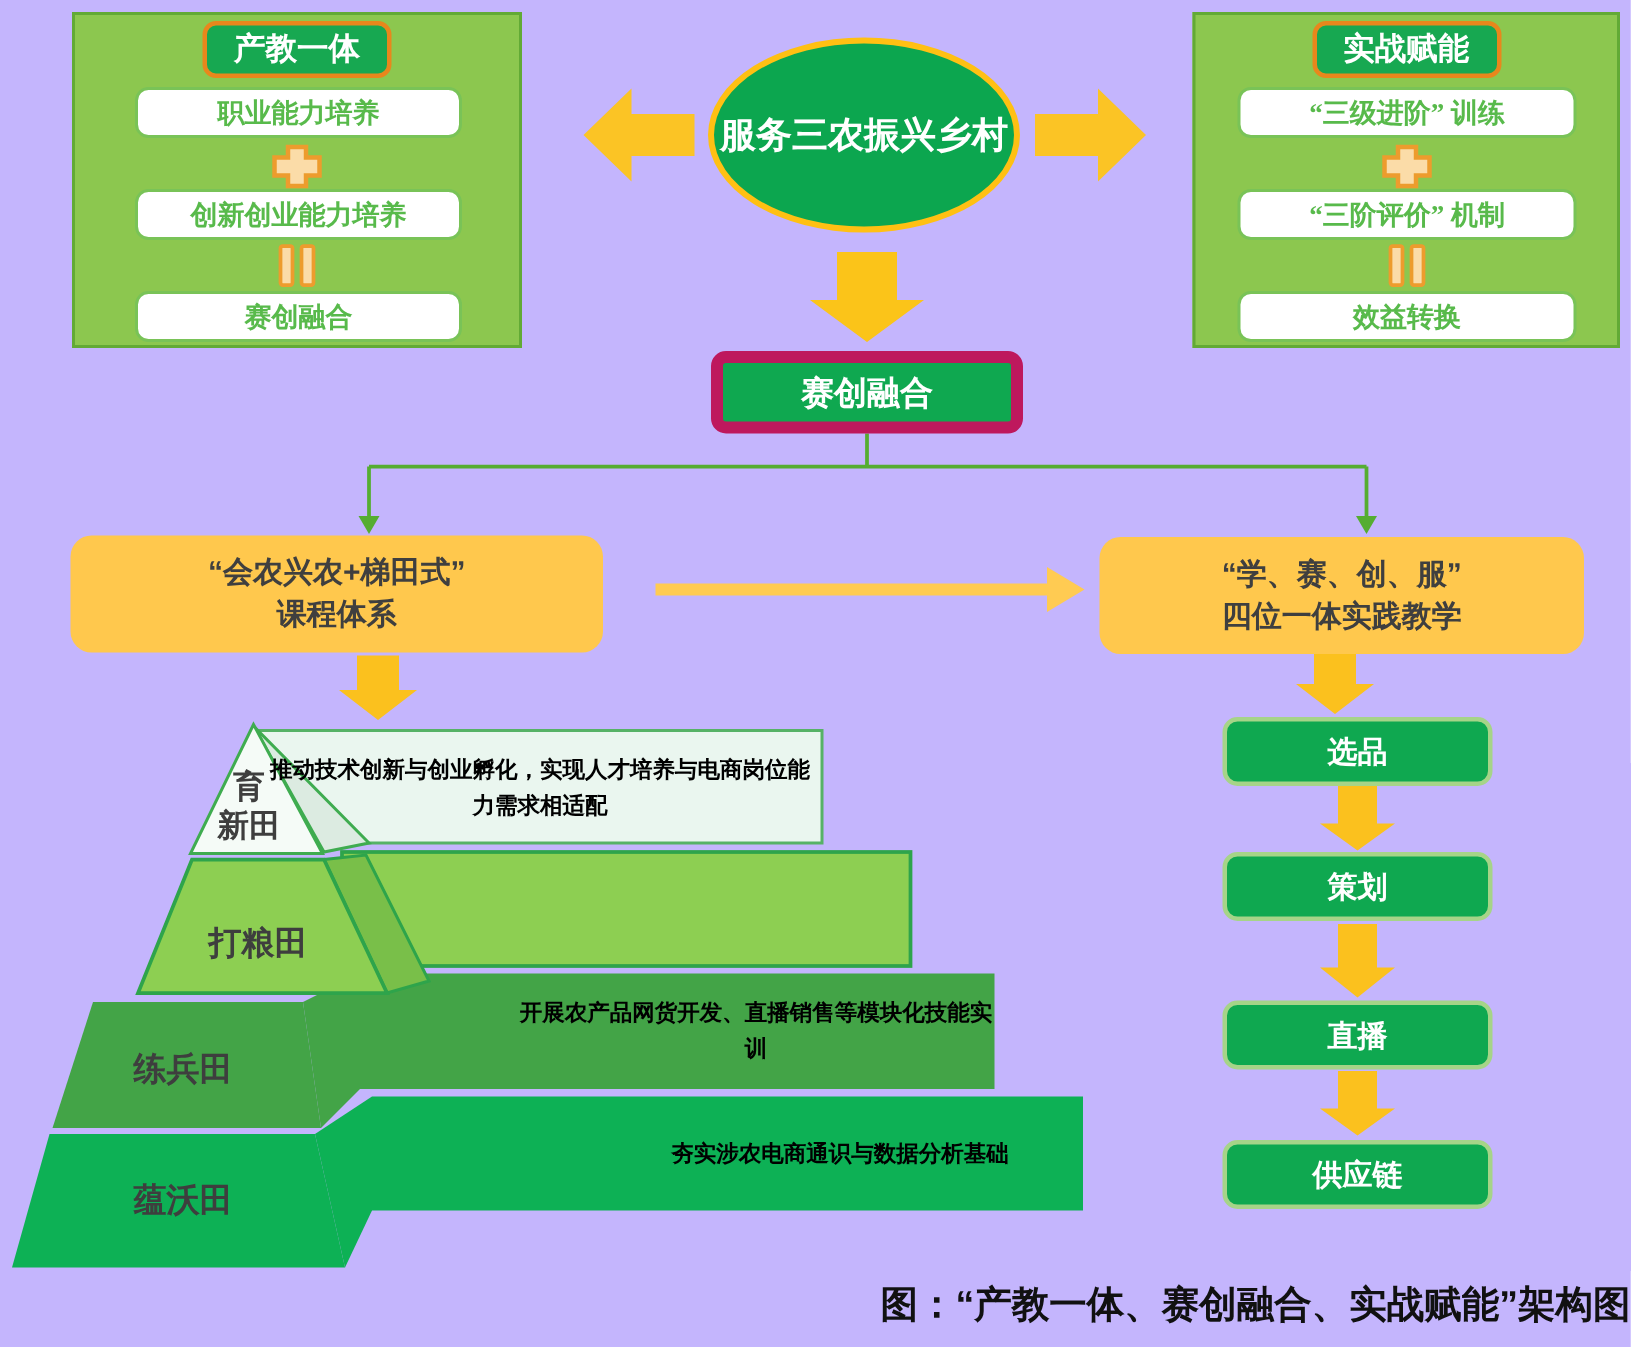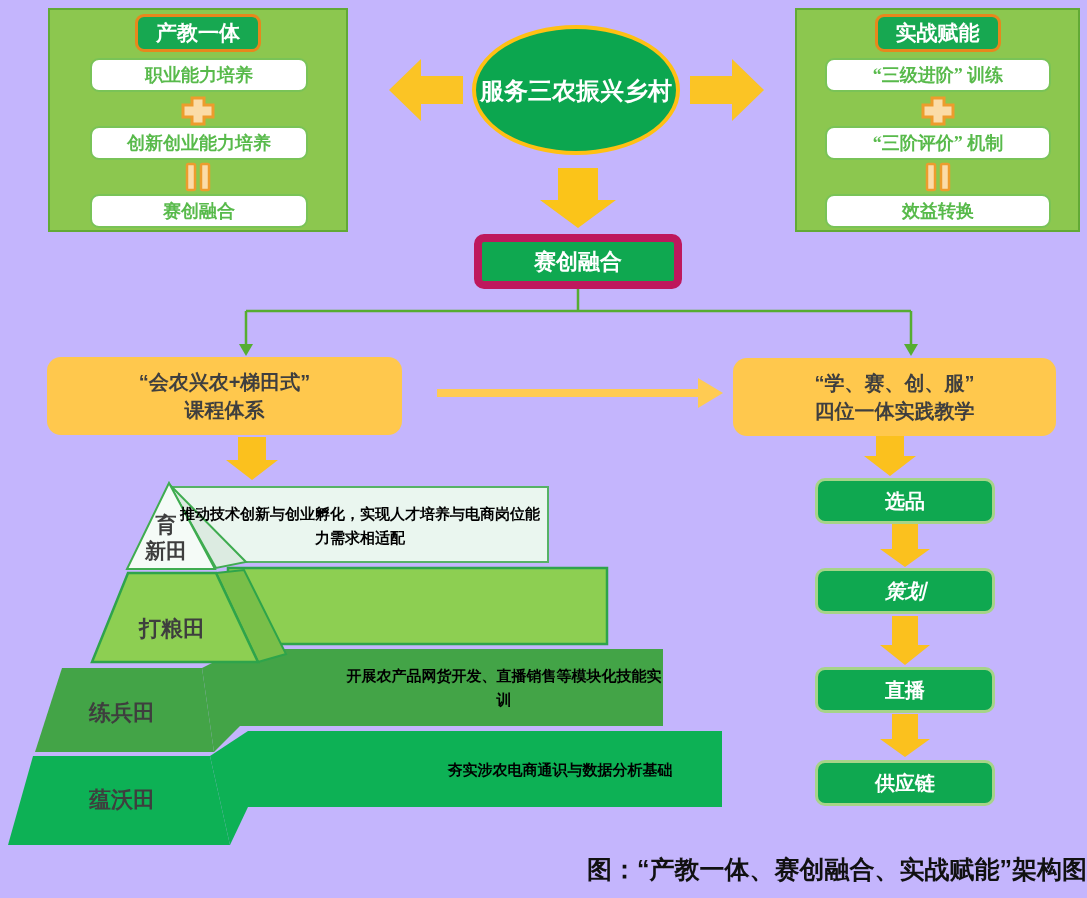--- a/index.html
+++ b/index.html
@@ -210,19 +210,19 @@
   </div>
   <div class="pyr-label" style="left:112px;top:616px;width:120px;">打粮田</div>
   <div class="pyr-label" style="left:62px;top:700px;width:120px;">练兵田</div>
   <div class="pyr-label" style="left:62px;top:787px;width:120px;">蕴沃田</div>
 
   <div class="band-desc" style="left:177px;top:502px;width:366px;">推动技术创新与创业孵化，实现人才培养与电商岗位能力需求相适配</div>
   <div class="band-desc" style="left:343px;top:664px;width:322px;">开展农产品网货开发、直播销售等模块化技能实训</div>
   <div class="band-desc" style="left:425px;top:758px;width:270px;">夯实涉农电商通识与数据分析基础</div>
 
   <div class="fbox hi" style="top:478px;">选品</div>
-  <div class="fbox hi" style="top:568px;font-style:italic;">策划</div>
+  <div class="fbox hi" style="top:568px;">策划</div>
   <div class="fbox hi" style="top:667px;">直播</div>
   <div class="fbox hi" style="top:760px;">供应链</div>
 
   <div class="caption">图：“产教一体、赛创融合、实战赋能”架构图</div>
 
 </div>
 
 </body></html>

